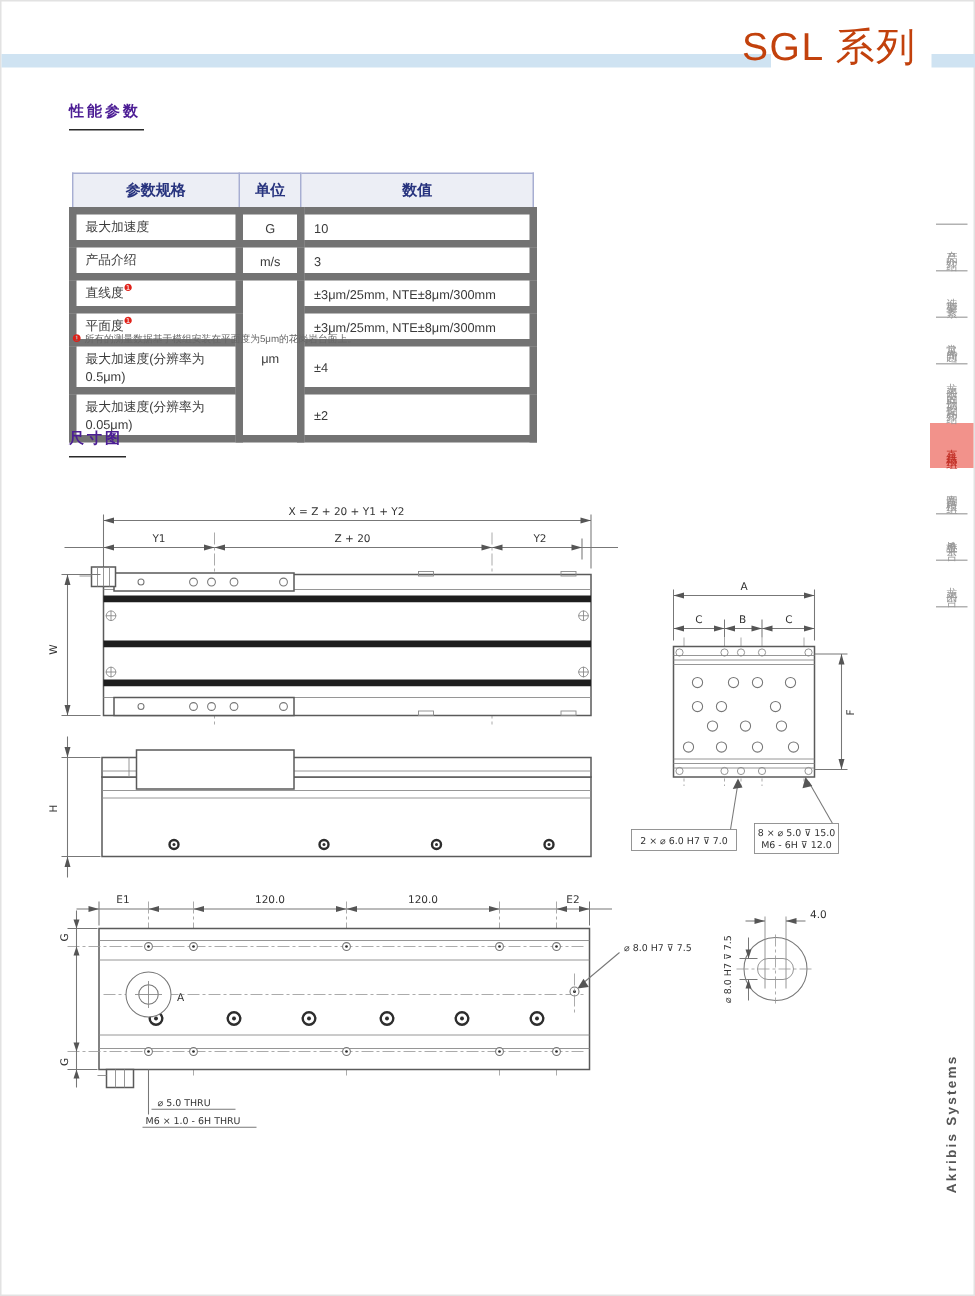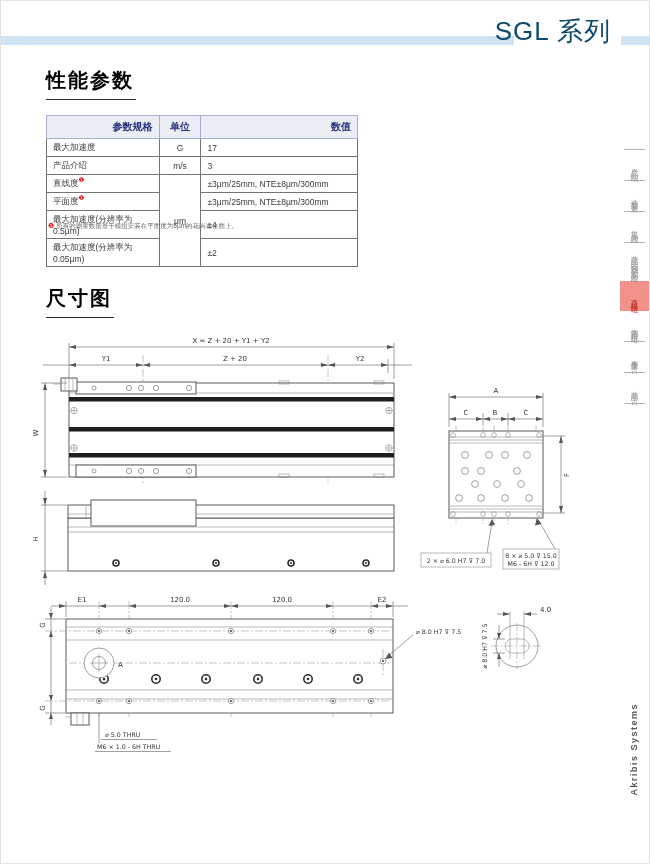--- a/index.html
+++ b/index.html
@@ -4,36 +4,36 @@
 <style>
   html,body{margin:0;padding:0;}
   body{width:650px;height:864px;position:relative;background:#fff;
        font-family:"Liberation Sans","DejaVu Sans",sans-serif;overflow:hidden;}
   .page{position:absolute;inset:0;border:1px solid #e2e2e2;background:#fff;}
 
   
   .band{position:absolute;height:9px;background:#cfe3f2;}
   .band-left{left:0;top:35px;width:513px;}
   .band-right{left:620px;top:35px;width:30px;}
-  .doc-title{position:absolute;top:13px;right:38px;font-size:26px;color:#0c4a6e;
+  .doc-title{position:absolute;top:13px;right:38px;font-size:26px;color:#c2410c;
              letter-spacing:1px;white-space:nowrap;}
 
   
-  .sec-head{position:absolute;left:45px;font-size:20px;font-weight:bold;color:#000000;
+  .sec-head{position:absolute;left:45px;font-size:10px;font-weight:bold;color:#4c1d95;
             letter-spacing:2px;border-bottom:1.5px solid #2a2a2a;padding:0 2px 5px 0;}
   .sec-performance{top:66px;}
   .sec-dimensions{top:284px;}
 
   
   .param-table{position:absolute;left:45px;top:114px;width:312px;border-collapse:collapse;
                border:1px solid #9aa3cc;font-size:8.5px;color:#3a3a3a;}
   .param-table th{background:#eceef5;color:#27337e;font-size:10px;font-weight:bold;
-                  padding:4px 6px;border:1px solid #a7aed2;text-align:right;}
+                  padding:4px 6px;border:1px solid #a7aed2;text-align:center;}
   .param-table th.c{text-align:center;}
-  .param-table td{padding:2.5px 6px;border:1px solid #737373;height:11px;}
+  .param-table td{padding:2.5px 6px;border:5px solid #737373;height:11px;}
   .param-table td.c{text-align:center;}
   .note-sup{color:#e02018;font-size:6.5px;vertical-align:super;line-height:0;}
   .footnote{position:absolute;left:47px;top:221px;font-size:6.5px;color:#666;}
   .footnote .mark{color:#e02018;font-size:7px;margin-right:2px;}
 
   
   .sidebar{position:absolute;right:0;top:148px;width:29px;}
   .sep{width:21px;margin:0 auto;border-top:1px solid #b2b2b2;}
   .side-tab{text-align:center;padding:6px 0;}
   .side-tab span{writing-mode:vertical-rl;text-orientation:upright;display:inline-block;
@@ -80,21 +80,21 @@
       <tr>
         <th>参数规格</th>
         <th class="c">单位</th>
         <th>数值</th>
       </tr>
     </thead>
     <tbody>
       <tr>
         <td>最大加速度</td>
         <td class="c">G</td>
-        <td>17</td>
+        <td>10</td>
       </tr>
       <tr>
         <td>产品介绍</td>
         <td class="c">m/s</td>
         <td>3</td>
       </tr>
       <tr>
         <td><span>直线度</span><span class="note-sup">❶</span></td>
         <td class="c" rowspan="4">μm</td>
         <td>±3μm/25mm, NTE±8μm/300mm</td>

